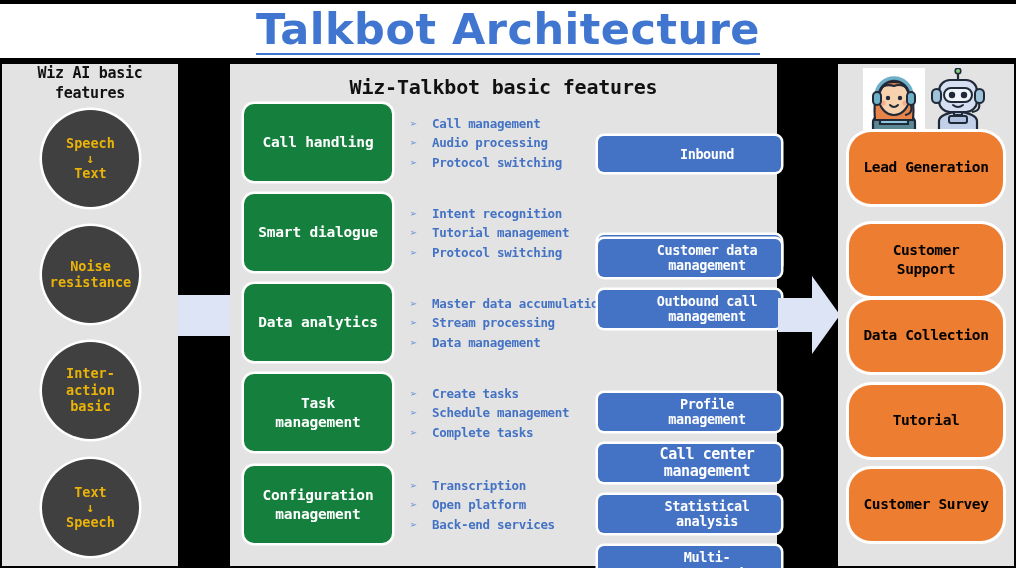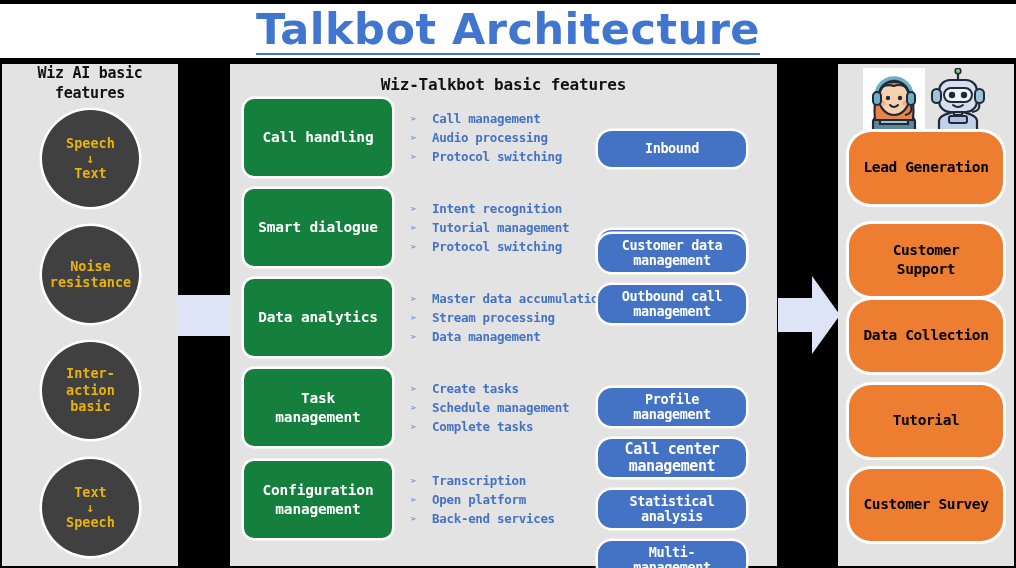--- a/index.html
+++ b/index.html
@@ -68,21 +68,21 @@
     font-size: 15px;
     font-weight: bold;
     color: #111111;
     line-height: 1.32;
     letter-spacing: -0.3px;
   }
   #panel-left .panel-heading {
   }
   #panel-middle .panel-heading {
     padding-top: 10px;
-    font-size: 16px;
+    font-size: 20px;
     letter-spacing: -0.2px;
   }
 
   
   .circle-stack {
     position: relative;
     margin-top: 6px;
     height: 430px;
   }
   .circle {
@@ -178,32 +178,33 @@
     top: -2px;
     width: 152px;
     height: 470px;
   }
   .chip {
     position: absolute;
     left: 0;
     width: 148px;
     height: 36px;
     background: #4472C4;
-    border-radius: 14px;
+    border-radius: 6px;
     box-shadow: 0 0 0 2.5px #FFFFFF;
     color: #FFFFFF;
     display: flex;
     flex-direction: column;
     align-items: center;
     justify-content: center;
     text-align: center;
     font-size: 13.5px;
     font-weight: bold;
     line-height: 1.14;
     letter-spacing: -0.4px;
+    padding-left: 35px;
   }
   .chip .ln { display: block; white-space: nowrap; }
   #chip-0 { top: 34px; }
   #chip-1 { top: 85px; margin-top: 48px; }
   #chip-2 { top: 137px; height: 38px; }
   #chip-3 { top: 188px; height: 38px; }
   #chip-4 { top: 240px; }
   #chip-5 { top: 291px; height: 38px; }
   #chip-6 { top: 342px; height: 38px; }
   #chip-7 { top: 393px; height: 38px; }

